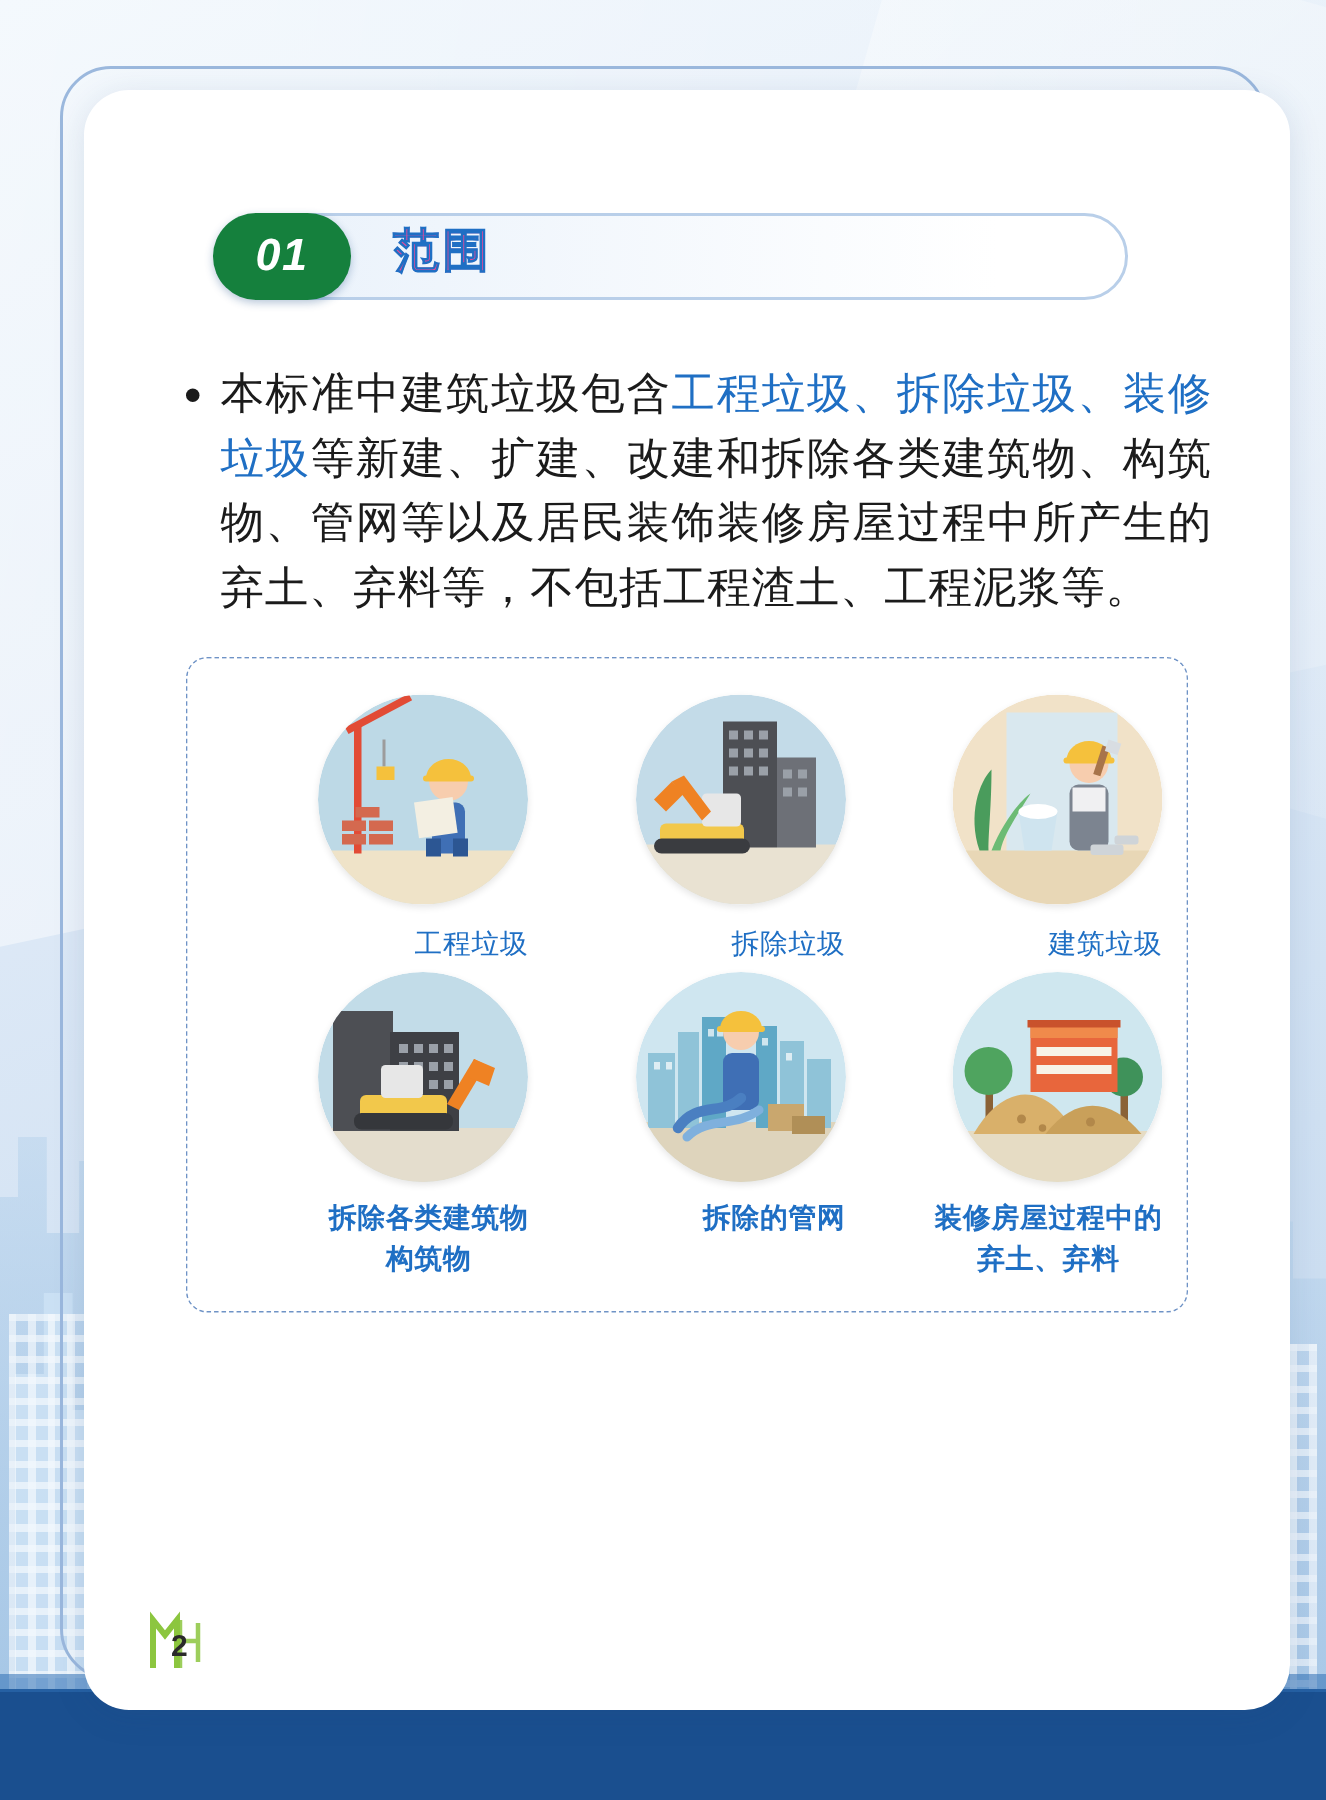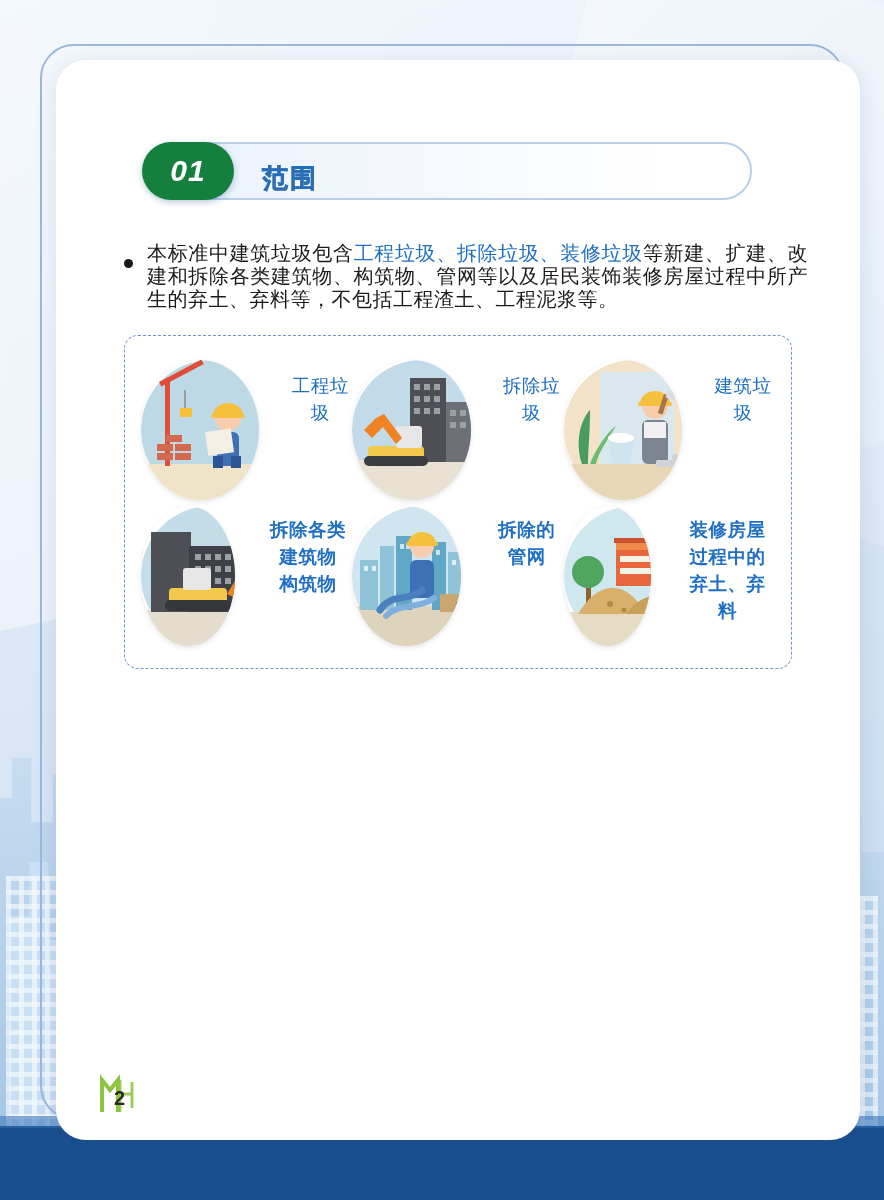--- a/index.html
+++ b/index.html
@@ -97,42 +97,42 @@
     width: 92px; height: 58px;
     border-radius: 29px;
     background: #15803d;
     color: #fff;
     font-size: 30px; font-weight: bold; font-style: italic;
     display: flex; align-items: center; justify-content: center;
     letter-spacing: 1px;
     box-shadow: 0 2px 6px rgba(20,70,130,.3);
   }
   .section-title {
-    position: absolute; left: 120px; top: 19px;
-    font-size: 26px; font-weight: bold;
-    color: #a16207;
+    position: absolute; left: 120px; top: 4px;
+    font-size: 31px; font-weight: bold;
+    color: #ec4899;
     letter-spacing: 2px;
     -webkit-text-stroke: 0.6px #1f6fc4;
   }
 
   
   .para-wrap {
     margin: 42px 52px 0 68px;
     display: flex;
     align-items: flex-start;
   }
   .bullet {
     flex: 0 0 auto;
     width: 9px; height: 9px; border-radius: 50%;
     background: #1a1a1a;
     margin: 17px 14px 0 0;
   }
   .para {
-    font-size: 20px;
-    line-height: 23px;
+    font-size: 29px;
+    line-height: 43px;
     color: #1b1b1b;
     letter-spacing: .5px;
     text-align: justify;
   }
   .hl { color: #1f6fc4; }
 
   
   .subhead {
     margin: 34px auto 0;
     display: flex; align-items: center; justify-content: center;
@@ -150,21 +150,21 @@
     margin: 24px 68px 0 68px;
     border: 1.6px dashed #6f93c6;
     border-radius: 14px;
     padding: 24px 16px 22px;
   }
   .grid {
     display: grid;
     grid-template-columns: repeat(3, 1fr);
     row-gap: 6px;
   }
-  .cell { display: flex; flex-direction: row; align-items: flex-start; gap: 29px; }
+  .cell { display: flex; flex-direction: column; align-items: flex-end; }
   .circle {
     width: 140px; height: 140px; border-radius: 50%;
     overflow: hidden; position: relative;
     box-shadow: 0 2px 5px rgba(0,0,0,.10);
   }
   .cap {
     margin-top: 12px;
     font-size: 18.5px;
     color: #1f6fc4;
     text-align: center;

